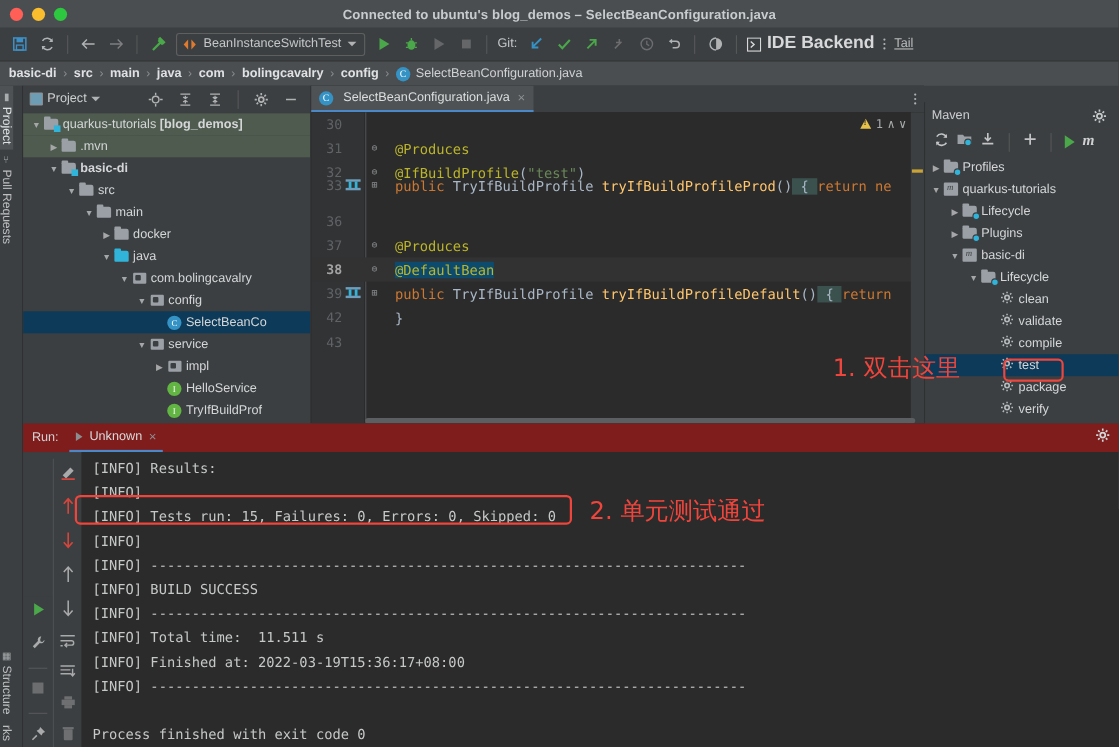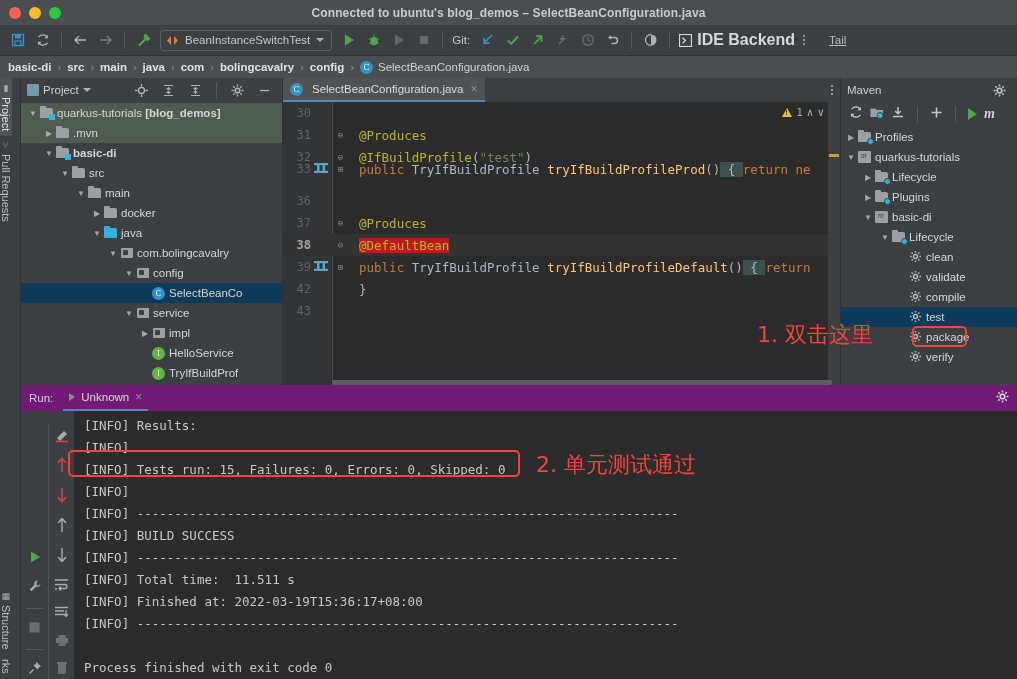--- a/index.html
+++ b/index.html
@@ -36,21 +36,21 @@
   .tb-sep { width: 1px; height: 17px; background: #555759; margin: 0 5px; }
   .runcfg {
     display: flex; align-items: center; gap: 6px; height: 21px;
     border: 1px solid #5e6060; border-radius: 3px; padding: 0 7px 0 5px; margin: 0 3px;
   }
   .runcfg .lbl { font-size: 11.5px; color: #c5c7c9; }
   .caret { width: 0; height: 0; border-left: 4px solid transparent; border-right: 4px solid transparent; border-top: 4px solid #b0b2b4; }
   .git-lbl { font-size: 11.5px; color: #c5c7c9; margin: 0 4px 0 2px; }
   .ide-backend { display: flex; align-items: center; gap: 5px; margin-left: 2px; }
   .ide-backend .lbl { font-size: 16px; color: #d6d8da; font-weight: bold; }
-  .tail-lbl { font-size: 11.5px; color: #b9bbbd; margin-left: 16px; text-decoration: underline; }
+  .tail-lbl { font-size: 11.5px; color: #b9bbbd; margin-left: 0; text-decoration: underline; }
   .kebab { display: flex; flex-direction: column; gap: 2px; align-items: center; margin: 0 6px; }
   .kebab i { width: 2px; height: 2px; background: #b0b2b4; border-radius: 50%; display: block; }
 
   
   .breadcrumb {
     height: 22px; background: #4b4e51; display: flex; align-items: center;
     padding-left: 8px; gap: 1px; font-size: 11.5px; color: #dfe1e3; font-weight: bold;
   }
   .bc-sep { color: #8d8f91; font-weight: normal; margin: 0 5px; font-size: 11px; }
   .bc-last { font-weight: normal; color: #d0d2d4; }
@@ -138,42 +138,42 @@
   .gmark { width: 20px; display: flex; align-items: center; justify-content: center; flex: none; }
   .fold { width: 13px; display: flex; align-items: center; justify-content: center; color: #8a8c8e; font-size: 9px; flex: none; margin-left: 3px;}
   .code { margin-left: 12px; white-space: pre; }
   .k-ann { color: #bbb529; }
   .k-kw { color: #cc7832; }
   .k-type { color: #a9b7c6; }
   .k-meth { color: #ffc66d; }
   .k-str { color: #6a8759; }
   .k-par { color: #a9b7c6; }
   .k-brace { background: #3b514d; color: #a9b7c6; }
-  .hl-green { background: #b91c1c; }
+  .hl-green { background: #0c4a6e; }
   .warn-strip { position: absolute; right: 0; top: 0; width: 12px; height: 100%; background: #3c3f41; }
   .warn-bar { position: absolute; right: 1px; top: 52px; width: 10px; height: 3px; background: #c9a336; }
   .insp-box { position: absolute; right: 16px; top: 4px; display: flex; align-items: center; gap: 4px; font-size: 11px; color: #a9abad; }
   .tri-warn { width: 0; height: 0; border-left: 5px solid transparent; border-right: 5px solid transparent; border-bottom: 9px solid #e7c34a; position: relative; }
   .tri-warn::after { content:"!"; position:absolute; left:-2px; top:1px; font-size:7px; color:#2b2b2b; font-family:"Liberation Sans",sans-serif; font-weight:bold;}
   .scroll-h { position: absolute; left: 49px; bottom: 0; height: 5px; background: #5c5f61; border-radius: 3px; }
 
   
   .maven-panel {
-    position: absolute; left: 840px; top: 78px; width: 177px; height: 332px;
+    position: absolute; left: 840px; top: 93px; width: 177px; height: 332px;
     background: #3c3f41; display: flex; flex-direction: column; border-left: 1px solid #2e3032;
   }
   .mvn-toolbar { height: 24px; display: flex; align-items: center; gap: 7px; padding: 0 8px; }
   .mvn-m { font-family: "Liberation Serif", serif; font-style: italic; font-size: 14px; color: #cfd1d3; font-weight: bold; }
   .mvn-m-badge { width: 13px; height: 12px; background: #9aa0a6; position: relative; border-radius: 1px; }
   .mvn-m-badge::after { content:"m"; position:absolute; left:3px; top:0px; font-size:8px; color:#3c3f41; font-style:italic; font-family:"Liberation Serif",serif;}
   .play-green { width: 0; height: 0; border-top: 6px solid transparent; border-bottom: 6px solid transparent; border-left: 9px solid #4aa84a; }
 
   
   .run-panel { position: absolute; left: 21px; top: 385px; right: 0; bottom: 0; background: #3c3f41; }
-  .run-head { height: 26px; background: #701a75; display: flex; align-items: center; padding: 0 8px; gap: 10px; position: relative; }
+  .run-head { height: 26px; background: #7f1d1d; display: flex; align-items: center; padding: 0 8px; gap: 10px; position: relative; }
   .run-label { font-size: 11.5px; color: #d0d2d4; }
   .run-tab { display: flex; align-items: center; gap: 6px; padding: 0 6px; height: 26px; font-size: 11.5px; color: #d8dadc; border-bottom: 2px solid #4a88c7; }
   .play-sm { width:0;height:0;border-top:4px solid transparent;border-bottom:4px solid transparent;border-left:6px solid #8b8d8f;}
   .run-gear { position: absolute; right: 8px; }
   .run-body { position: absolute; left: 0; top: 26px; right: 0; bottom: 0; display: flex; align-items: flex-end; }
   .run-side { width: 27px; background: #3c3f41; padding-top: 5px; display: flex; flex-direction: column; align-items: center; gap: 11px; }
   .run-side2 { width: 26px; background: #3c3f41; padding-top: 6px; display: flex; flex-direction: column; align-items: center; gap: 10px; border-left: 1px solid #4e5254;}
   .side-div { width: 17px; height: 1px; background: #555759; }
   .console { flex: 1; background: #2b2b2b; font-family: "DejaVu Sans Mono", monospace; font-size: 12.5px;
     color: #c5c8c6; padding: 4px 0 0 10px; line-height: 22px; overflow: hidden; white-space: pre; }

